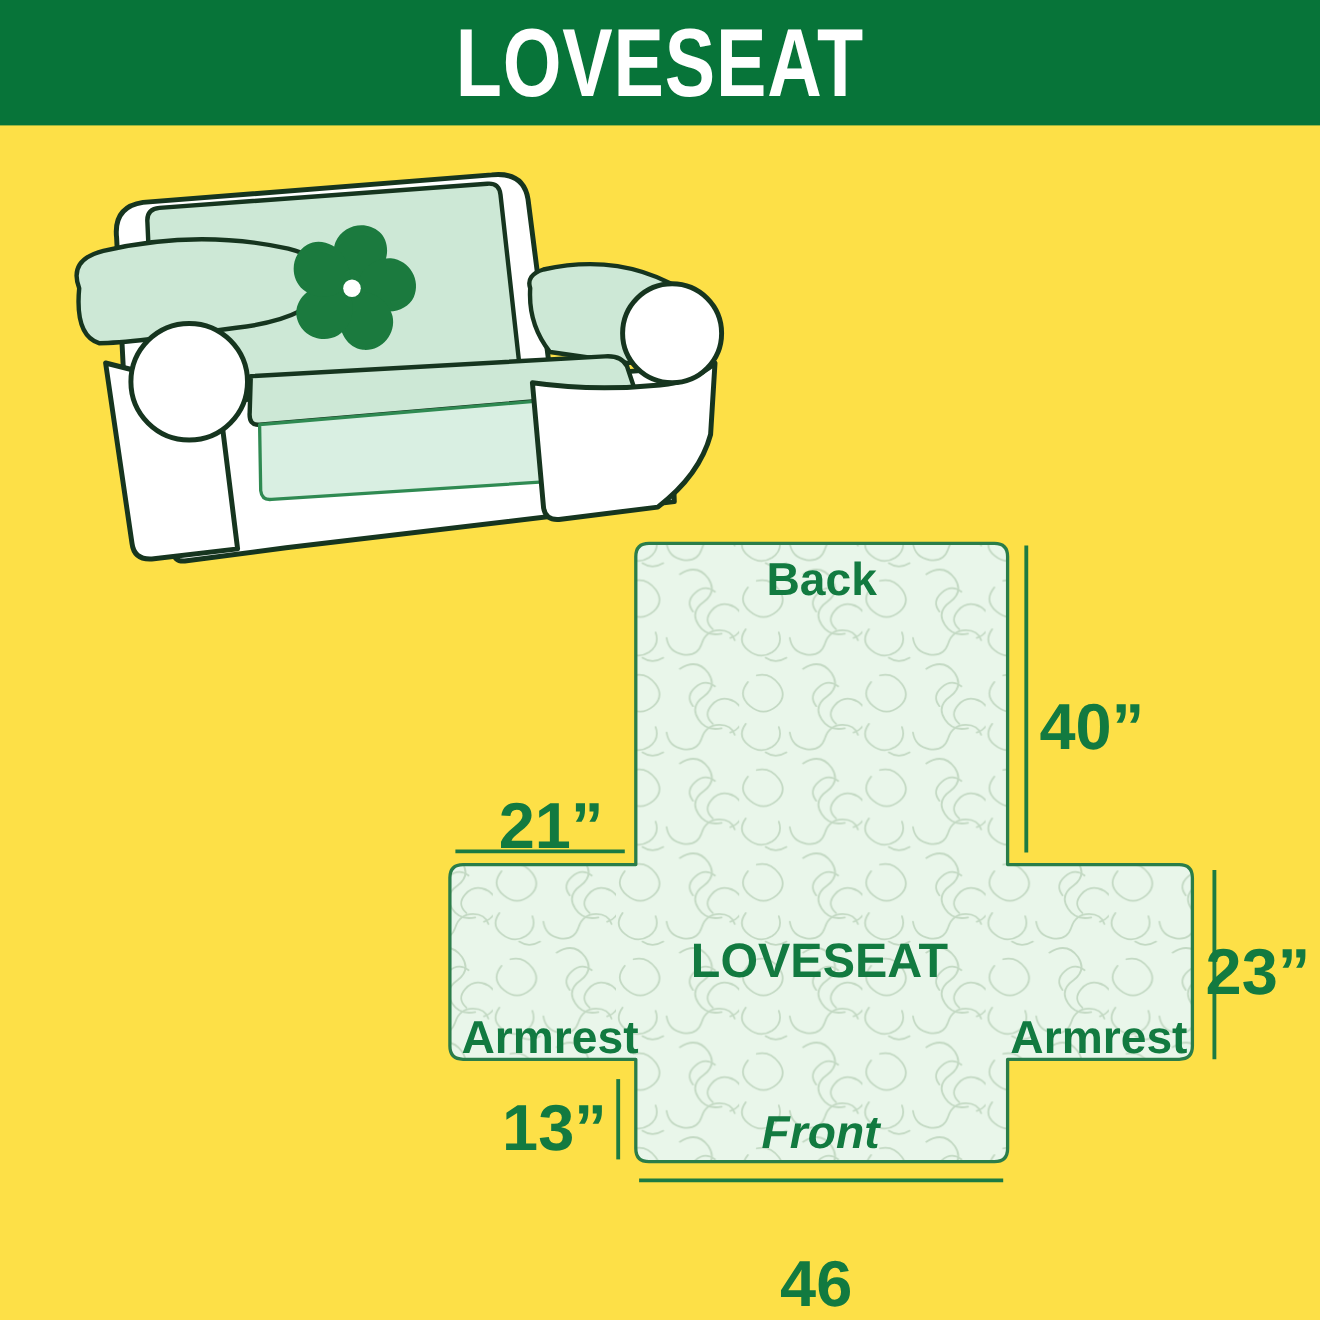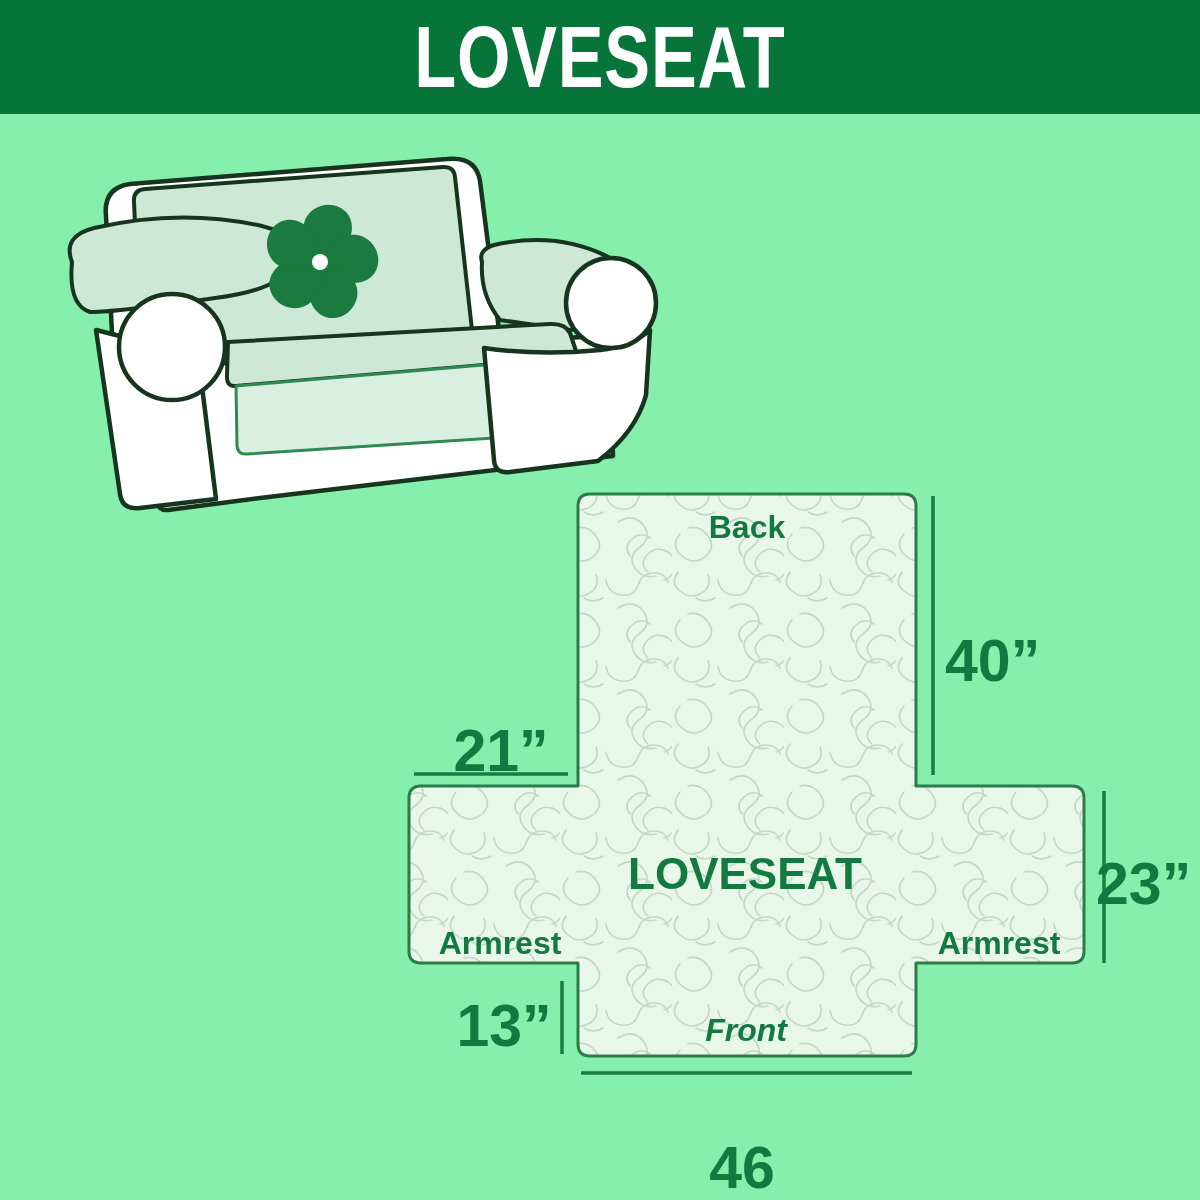--- a/index.html
+++ b/index.html
@@ -1,37 +1,37 @@
 <!DOCTYPE html>
 <html><head>
 <meta charset="utf-8">
 <style>
   html,body{margin:0;padding:0;background:#ffffff;}
   .canvas{
-    position:relative;width:1200px;height:1200px;background:#86efac;
+    position:relative;width:1200px;height:1200px;background:#fde047;
     overflow:hidden;font-family:"Liberation Sans",sans-serif;text-align:center;
   }
   
   .banner{
     position:absolute;left:0;top:0;width:1200px;height:114px;
     background:#077439;display:flex;align-items:center;justify-content:center;
   }
   .banner h1{
     margin:0;color:#ffffff;font-size:88px;font-weight:bold;letter-spacing:1px;
     transform:scaleX(0.78);transform-origin:center;line-height:1;
   }
   
   .art{position:absolute;left:0;top:0;width:1200px;height:1200px;}
   
   .lbl{
     position:absolute;color:#127a40;font-weight:bold;white-space:nowrap;
     transform:translate(-50%,-50%);line-height:1;
   }
   .lbl.left-anchor{transform:translate(0,-50%);}
-  .word{font-size:32px;}
+  .word{font-size:42px;}
   .num{font-size:59px;}
   .center-word{font-size:44px;letter-spacing:0px;}
 </style>
 </head>
 <body>
 
 <div class="canvas">
 
   <header class="banner">
     <h1>LOVESEAT</h1>

